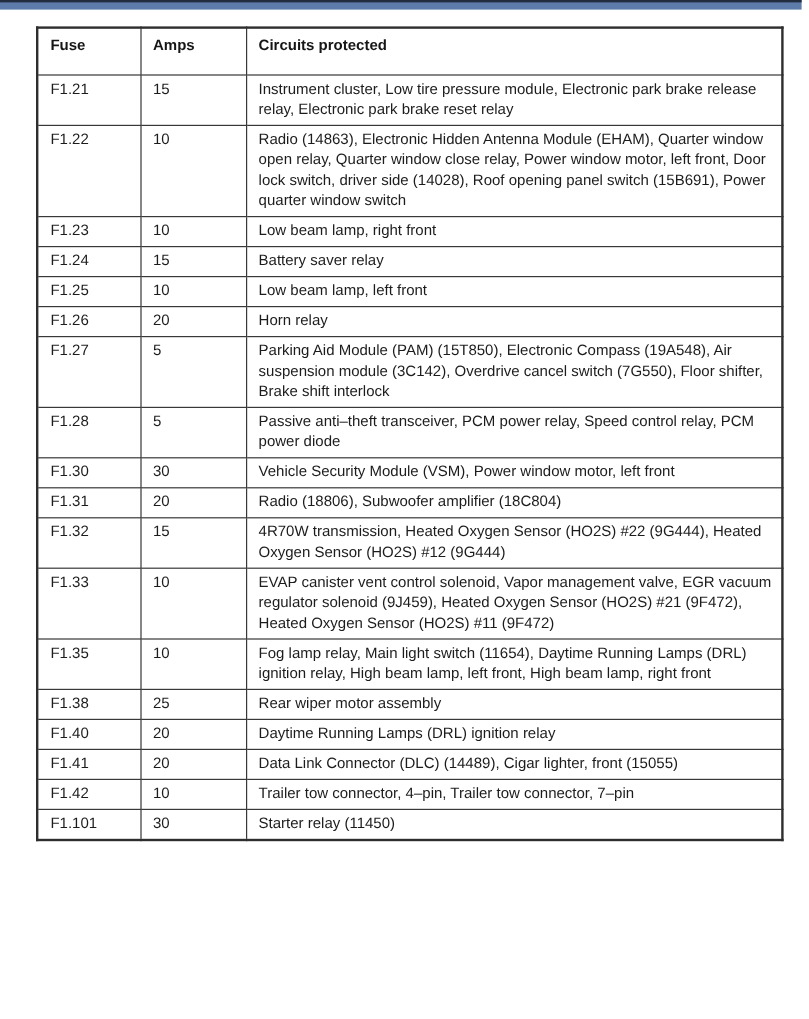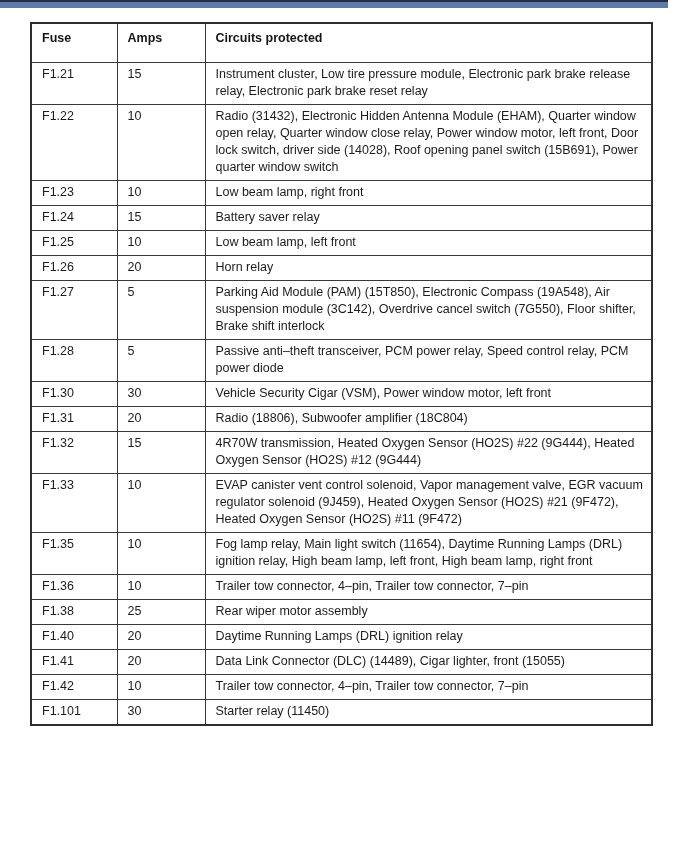--- a/index.html
+++ b/index.html
@@ -77,21 +77,21 @@
     </thead>
     <tbody>
         <tr>
           <td>F1.21</td>
           <td>15</td>
           <td>Instrument cluster, Low tire pressure module, Electronic park brake release relay, Electronic park brake reset relay</td>
         </tr>
         <tr>
           <td>F1.22</td>
           <td>10</td>
-          <td>Radio (31432), Electronic Hidden Antenna Module (EHAM), Quarter window open relay, Quarter window close relay, Power window motor, left front, Door lock switch, driver side (14028), Roof opening panel switch (15B691), Power quarter window switch</td>
+          <td>Radio (14863), Electronic Hidden Antenna Module (EHAM), Quarter window open relay, Quarter window close relay, Power window motor, left front, Door lock switch, driver side (14028), Roof opening panel switch (15B691), Power quarter window switch</td>
         </tr>
         <tr>
           <td>F1.23</td>
           <td>10</td>
           <td>Low beam lamp, right front</td>
         </tr>
         <tr>
           <td>F1.24</td>
           <td>15</td>
           <td>Battery saver relay</td>
@@ -112,46 +112,41 @@
           <td>Parking Aid Module (PAM) (15T850), Electronic Compass (19A548), Air suspension module (3C142), Overdrive cancel switch (7G550), Floor shifter, Brake shift interlock</td>
         </tr>
         <tr>
           <td>F1.28</td>
           <td>5</td>
           <td>Passive anti–theft transceiver, PCM power relay, Speed control relay, PCM power diode</td>
         </tr>
         <tr>
           <td>F1.30</td>
           <td>30</td>
-          <td>Vehicle Security Cigar (VSM), Power window motor, left front</td>
+          <td>Vehicle Security Module (VSM), Power window motor, left front</td>
         </tr>
         <tr>
           <td>F1.31</td>
           <td>20</td>
           <td>Radio (18806), Subwoofer amplifier (18C804)</td>
         </tr>
         <tr>
           <td>F1.32</td>
           <td>15</td>
           <td>4R70W transmission, Heated Oxygen Sensor (HO2S) #22 (9G444), Heated Oxygen Sensor (HO2S) #12 (9G444)</td>
         </tr>
         <tr>
           <td>F1.33</td>
           <td>10</td>
           <td>EVAP canister vent control solenoid, Vapor management valve, EGR vacuum regulator solenoid (9J459), Heated Oxygen Sensor (HO2S) #21 (9F472), Heated Oxygen Sensor (HO2S) #11 (9F472)</td>
         </tr>
         <tr>
           <td>F1.35</td>
           <td>10</td>
           <td>Fog lamp relay, Main light switch (11654), Daytime Running Lamps (DRL) ignition relay, High beam lamp, left front, High beam lamp, right front</td>
-        </tr>
-        <tr>
-          <td>F1.36</td>
-          <td>10</td>
-          <td>Trailer tow connector, 4–pin, Trailer tow connector, 7–pin</td>
         </tr>
         <tr>
           <td>F1.38</td>
           <td>25</td>
           <td>Rear wiper motor assembly</td>
         </tr>
         <tr>
           <td>F1.40</td>
           <td>20</td>
           <td>Daytime Running Lamps (DRL) ignition relay</td>

